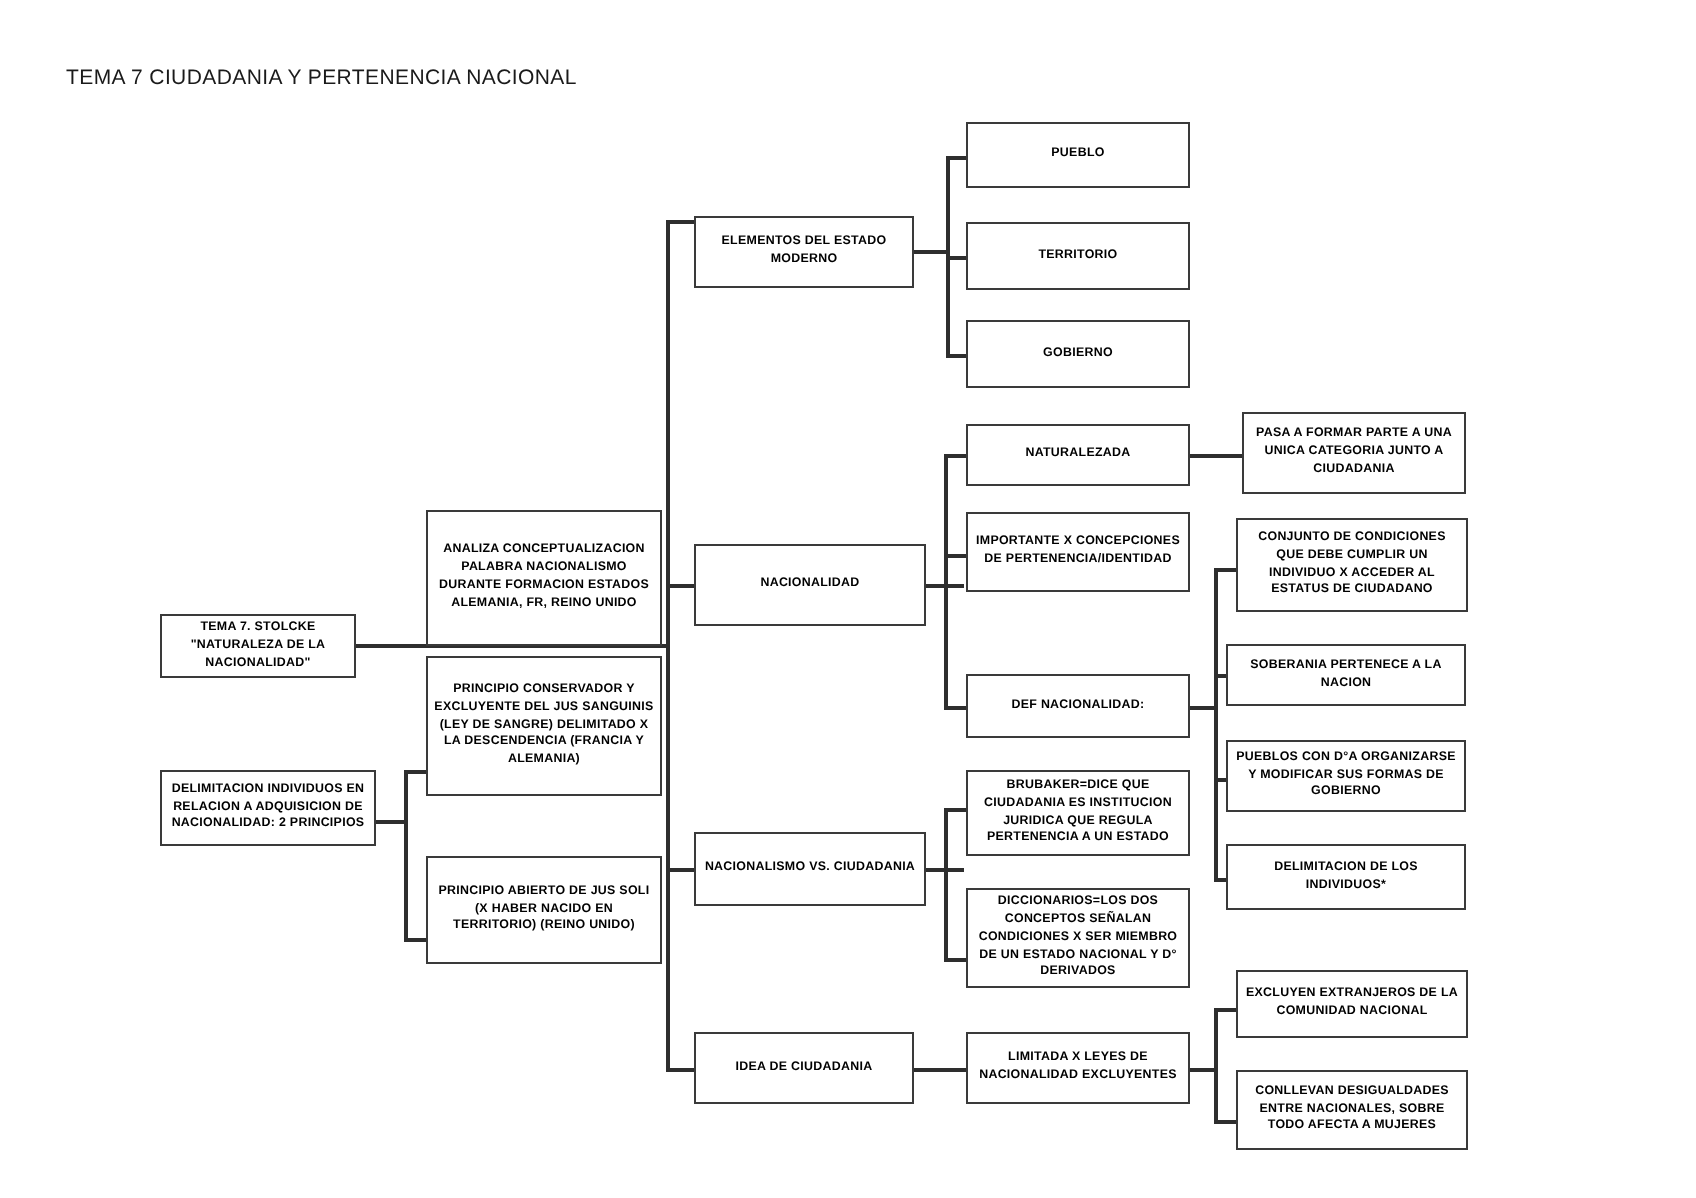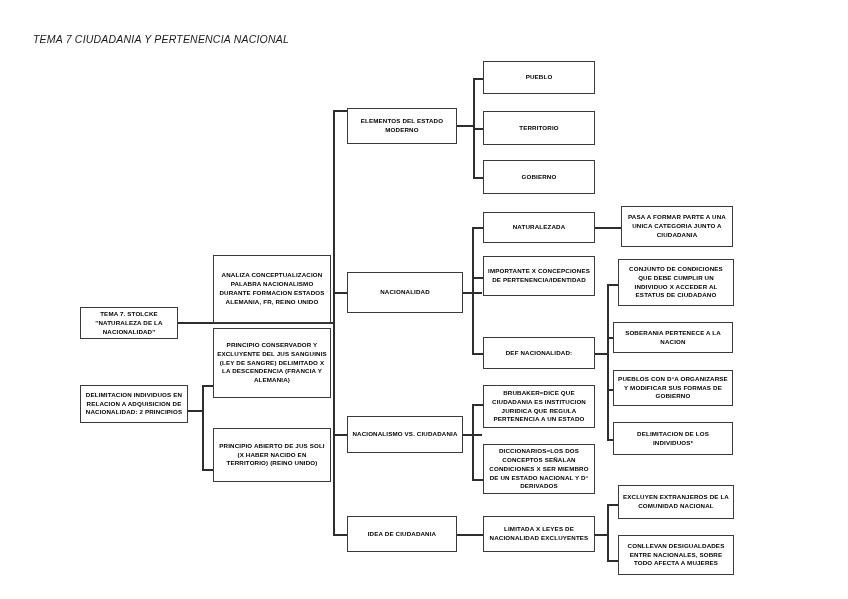--- a/index.html
+++ b/index.html
@@ -19,21 +19,20 @@
     overflow: hidden;
   }
   .doc-title {
     position: absolute;
     left: 33px;
     top: 33px;
     font-size: 10.5px;
     letter-spacing: 0.2px;
     color: #1a1a1a;
     white-space: nowrap;
-    font-style: italic;
   }
   .node {
     position: absolute;
     box-sizing: border-box;
     border: 1.4px solid #3a3a3a;
     background: #ffffff;
     display: flex;
     align-items: center;
     justify-content: center;
     text-align: center;

